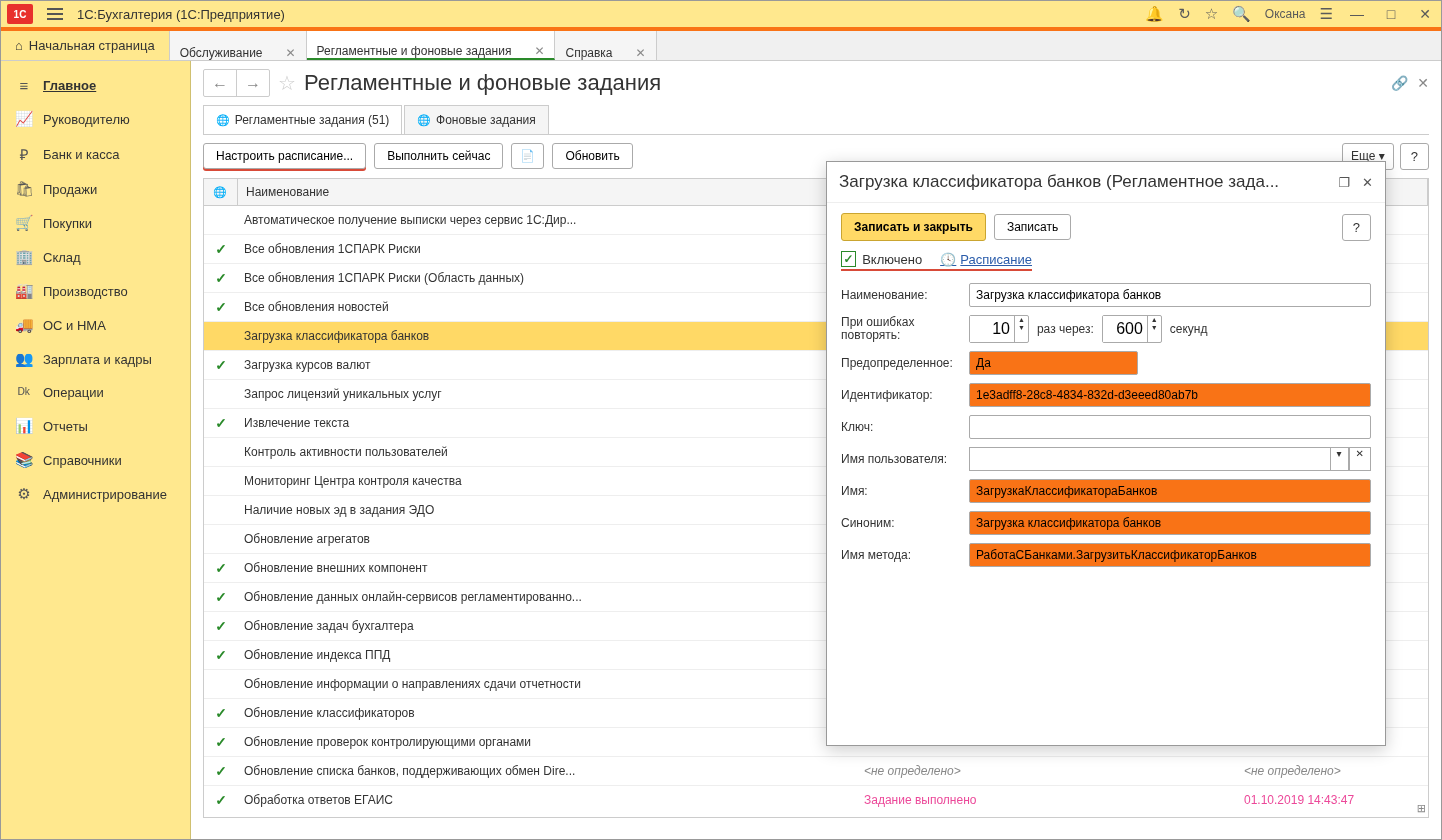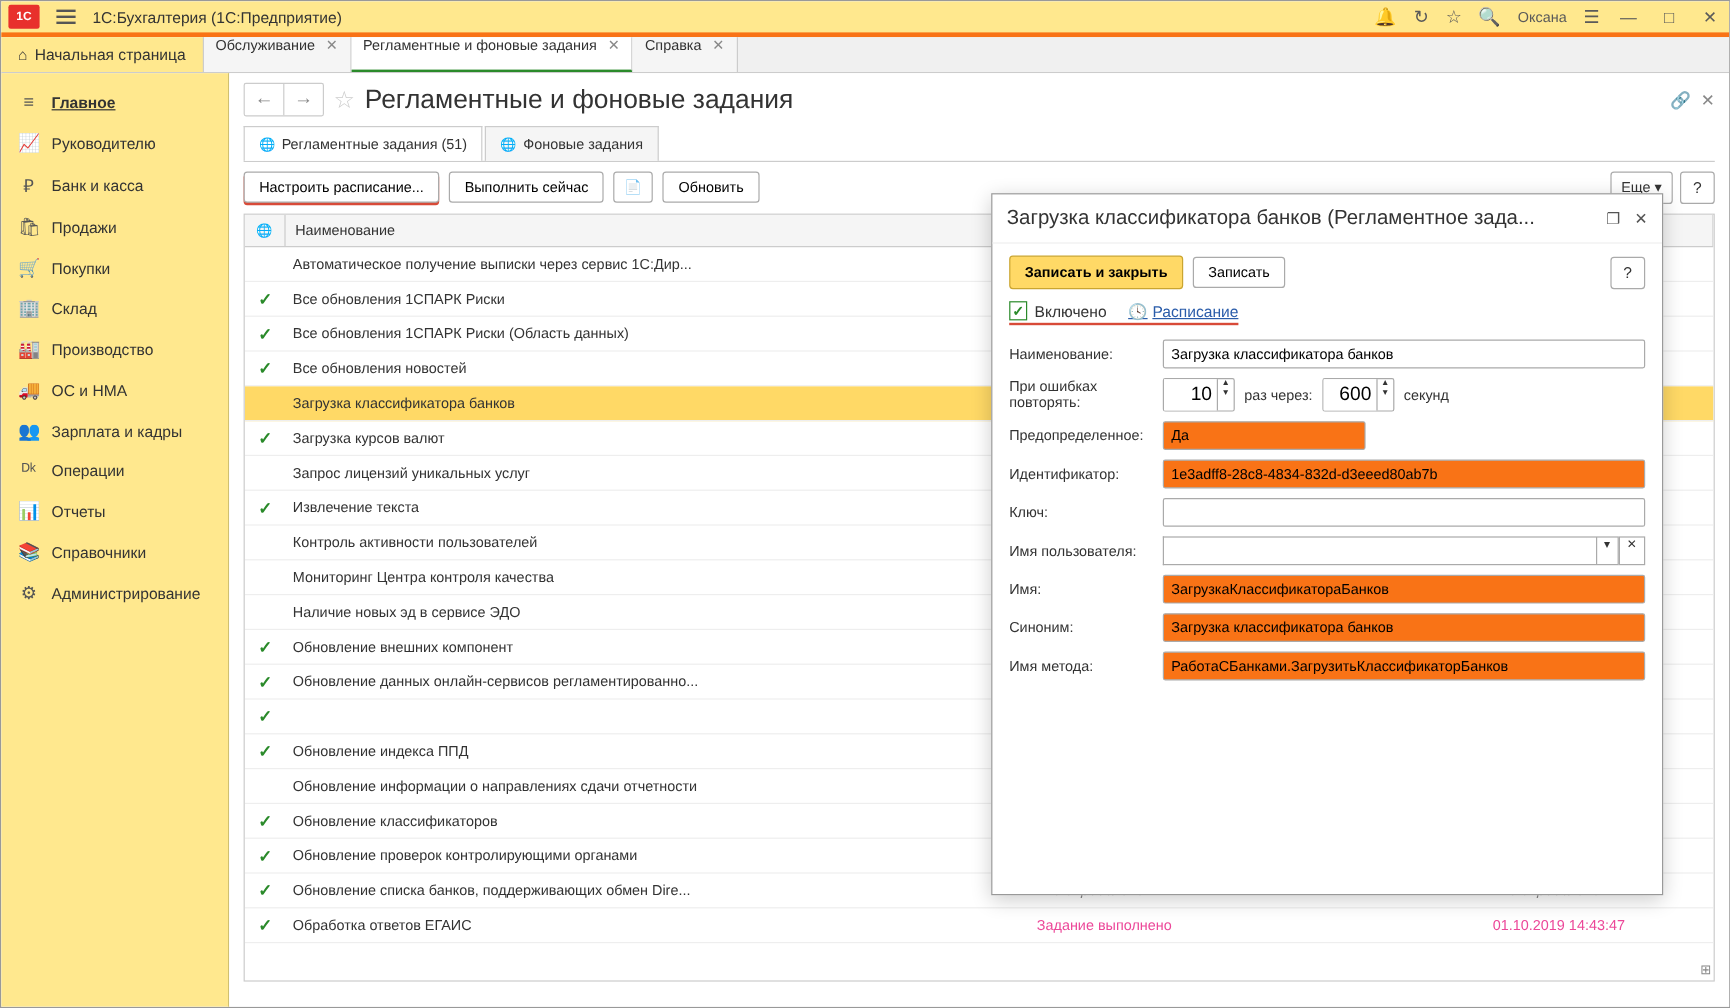--- a/index.html
+++ b/index.html
@@ -11,21 +11,21 @@
 .menu-icon { width: 24px; display: flex; flex-direction: column; gap: 3px; align-items: center; justify-content: center; cursor: pointer; margin-right: 10px; }
 .menu-icon span { display: block; width: 16px; height: 2px; background: #555; }
 .app-title { flex: 1; color: #333; font-size: 13px; }
 .titlebar-icons { display: flex; gap: 14px; align-items: center; color: #5a5a5a; }
 .titlebar-icon { cursor: pointer; font-size: 15px; }
 .win-btn { width: 20px; text-align: center; cursor: pointer; font-size: 14px; }
 
 
 .tabbar { background: #f0f0f0; height: 30px; display: flex; align-items: stretch; border-bottom: 1px solid #ccc; }
 .tab-home { display: flex; align-items: center; padding: 0 14px; background: #ffe88e; border-right: 1px solid #ccc; cursor: pointer; gap: 6px; }
-.tab { display: flex; align-items: flex-start; padding: 0 10px; border-right: 1px solid #ccc; background: #f5f5f5; cursor: pointer; gap: 9px; font-size: 12px; }
+.tab { display: flex; align-items: flex-end; padding: 0 10px; border-right: 1px solid #ccc; background: #f5f5f5; cursor: pointer; gap: 23px; font-size: 12px; }
 .tab.active { background: #fff; border-bottom: 2px solid #2a8a2a; }
 .tab-close { color: #888; cursor: pointer; font-size: 12px; }
 
 
 .layout { display: flex; height: calc(100% - 60px); }
 .sidebar { width: 190px; background: #ffe88e; border-right: 1px solid #d0c070; padding-top: 8px; }
 .sidebar-item { display: flex; align-items: center; gap: 10px; padding: 8px 14px; cursor: pointer; color: #333; font-size: 13px; }
 .sidebar-item.active .side-label { text-decoration: underline; font-weight: bold; }
 .side-icon { width: 18px; text-align: center; color: #555; font-size: 15px; }
 
@@ -304,38 +304,45 @@
     <div class="td-date"></div>
           </div>
           <div class="trow">
             <div class="td-status"></div>
     <div class="td-name">Мониторинг Центра контроля качества</div>
     <div class="td-state"></div>
     <div class="td-date"></div>
           </div>
           <div class="trow">
             <div class="td-status"></div>
-    <div class="td-name">Наличие новых эд в сервисе ЭДО</div>
+    <div class="td-name">Наличие новых эд в задания ЭДО</div>
+    <div class="td-state"></div>
+    <div class="td-date"></div>
+          </div>
+          <div class="trow">
+            <div class="td-status"></div>
+    <div class="td-name">Обновление агрегатов</div>
     <div class="td-state"></div>
     <div class="td-date"></div>
           </div>
           <div class="trow">
             <div class="td-status">✓</div>
     <div class="td-name">Обновление внешних компонент</div>
     <div class="td-state"></div>
     <div class="td-date"></div>
           </div>
           <div class="trow">
             <div class="td-status">✓</div>
     <div class="td-name">Обновление данных онлайн-сервисов регламентированно...</div>
     <div class="td-state"></div>
     <div class="td-date"></div>
           </div>
           <div class="trow">
             <div class="td-status">✓</div>
+    <div class="td-name">Обновление задач бухгалтера</div>
     <div class="td-state"></div>
     <div class="td-date"></div>
           </div>
           <div class="trow">
             <div class="td-status">✓</div>
     <div class="td-name">Обновление индекса ППД</div>
     <div class="td-state"></div>
     <div class="td-date"></div>
           </div>
           <div class="trow">

